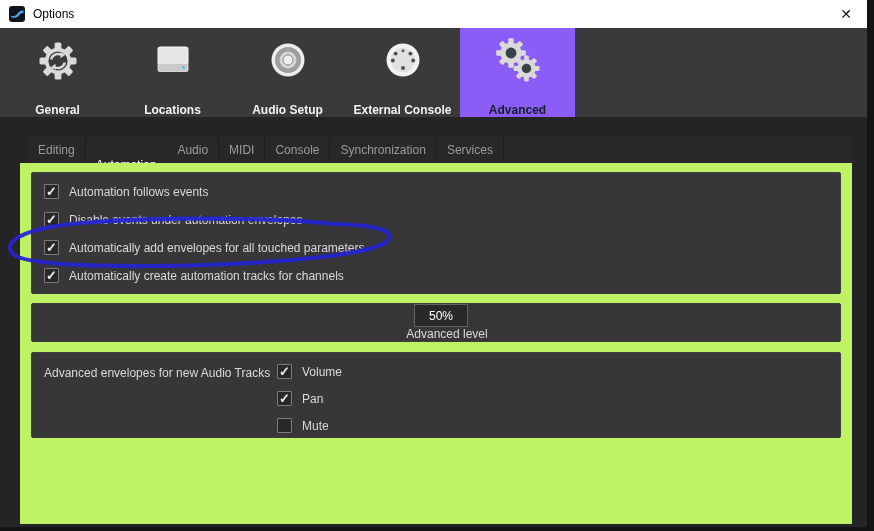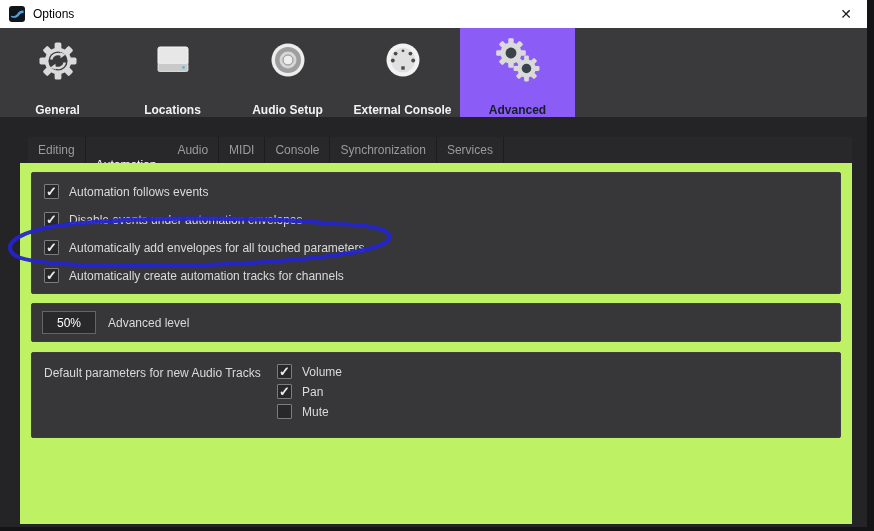--- a/index.html
+++ b/index.html
@@ -26,37 +26,37 @@
   .tb-item.active{background:#8b5cf6;}
   .tb-item.active .tb-label{color:#141f28;}
 
   
   .tabbar{position:absolute;left:28px;top:137px;width:824px;height:26px;background:#28282b;display:flex;}
   .tab{padding:0 10px;display:flex;align-items:center;font-size:12px;color:#9b9b9b;border-right:1px solid #1d1d1f;cursor:pointer;}
   .tab.active{background:#3c87b8;color:#ffffff;margin-top:28px;}
 
   
   .panel{position:absolute;left:20px;top:163px;width:832px;height:361px;background:#bef264;text-decoration:underline;}
-  .group{position:absolute;left:11px;width:810px;background:#37373a;border:1px solid #3e3e41;border-radius:2px;box-sizing:border-box;}
+  .group{position:absolute;left:11px;width:810px;background:#37373a;border:1px solid #3e3e41;border-radius:2px;box-sizing:border-box;flex-direction:column;}
   .group-1{top:9px;height:122px;display:flex;flex-direction:column;gap:13px;padding:11px 12px;}
   .group-2{top:140px;height:39px;display:flex;align-items:center;padding-left:10px;}
   .group-3{top:189px;height:86px;}
 
   .cb-row{display:flex;align-items:center;gap:10px;height:15px;cursor:pointer;}
   .checkbox{width:15px;height:15px;box-sizing:border-box;background:#28282b;border:1px solid #7c7c7c;border-radius:1px;
     display:flex;align-items:center;justify-content:center;flex:0 0 auto;}
   .checkbox[data-checked="true"]::after{content:"\2713";color:#ededed;font-size:13px;font-weight:bold;line-height:1;margin-top:-1px;}
   .cb-label{font-size:12px;color:#dadada;white-space:nowrap;}
 
   .value-field{width:54px;height:23px;box-sizing:border-box;background:#29292c;border:1px solid #646467;
     display:flex;align-items:center;justify-content:center;font-size:12px;color:#ffffff;cursor:text;}
   .field-label{font-size:12px;color:#dadada;margin-left:12px;}
 
   .g3-label{position:absolute;left:12px;top:13px;font-size:12px;color:#dadada;}
-  .g3-col{position:absolute;left:245px;top:11px;display:flex;flex-direction:column;gap:5px;}
+  .g3-col{position:absolute;left:245px;top:11px;display:flex;flex-direction:column;gap:12px;}
 
   
   .annotation{position:absolute;left:0;top:0;width:874px;height:531px;pointer-events:none;}
 
   svg{display:block;}
 </style>
 </head>
 <body>
 
 <svg width="0" height="0" style="position:absolute">
@@ -196,21 +196,21 @@
         <span class="cb-label">Automatically create automation tracks for channels</span>
       </div>
     </div>
 
     <div class="group group-2">
       <span class="value-field">50%</span>
       <span class="field-label">Advanced level</span>
     </div>
 
     <div class="group group-3">
-      <span class="g3-label">Default parameters for new Audio Tracks</span>
+      <span class="g3-label">Advanced envelopes for new Audio Tracks</span>
       <div class="g3-col">
         <div class="cb-row">
           <span class="checkbox" data-checked="true"></span>
           <span class="cb-label">Volume</span>
         </div>
         <div class="cb-row">
           <span class="checkbox" data-checked="true"></span>
           <span class="cb-label">Pan</span>
         </div>
         <div class="cb-row">

